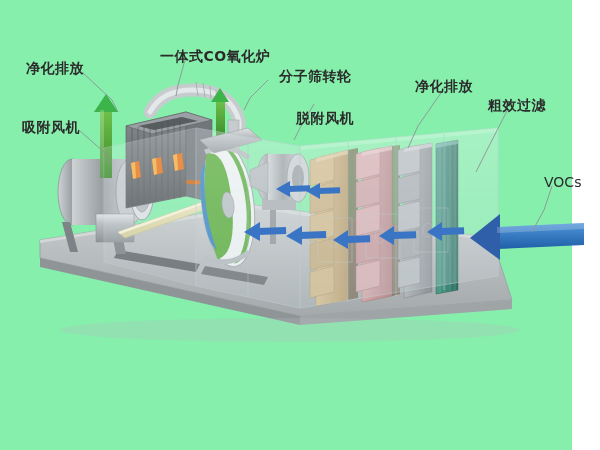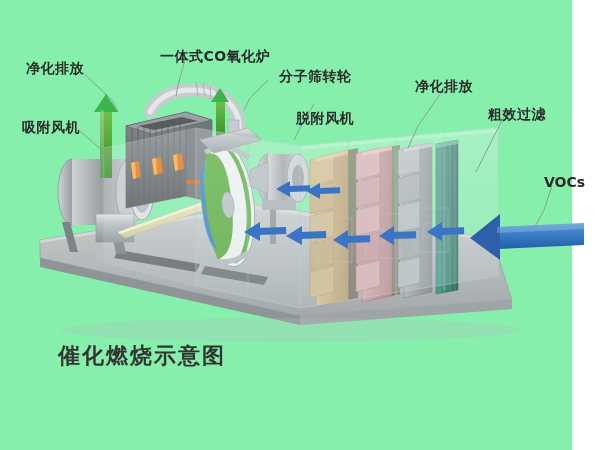--- a/index.html
+++ b/index.html
@@ -4,21 +4,21 @@
 <style>
   html,body{margin:0;padding:0;background:#ffffff;}
   body{width:600px;height:450px;overflow:hidden;font-family:"DejaVu Sans","Liberation Sans",sans-serif;}
 
   #stage{position:relative;width:572px;height:450px;background:#86efac;}
 
   
   .lbl{position:absolute;color:#2b2b2b;font-weight:700;white-space:nowrap;
        font-family:"DejaVu Sans","Liberation Sans",sans-serif;letter-spacing:.5px;}
   .lbl.cn{font-size:14px;}
-  .lbl.en{font-size:14px;font-weight:700;letter-spacing:0px;}
+  .lbl.en{font-size:14px;font-weight:400;letter-spacing:0px;}
 
   
   #leaders{position:absolute;left:0;top:0;width:600px;height:450px;pointer-events:none;}
 
   
   #scene{position:absolute;left:0;top:0;width:600px;height:450px;}
 
   .sv{position:absolute;left:0;top:0;}
 
   
@@ -328,19 +328,18 @@
       <polyline points="552,186 544,210 532,232" fill="none" stroke="#8d9296" stroke-width="0.9"></polyline>
     </svg>
 
   <div id="label-layer">
       <div class="lbl cn" style="left: 26px; top: 60px;">净化排放</div>
       <div class="lbl cn" style="left: 22px; top: 119px; text-align: right;">吸附风机</div>
       <div class="lbl cn" style="left: 160px; top: 48px; text-align: center;">一体式CO氧化炉</div>
       <div class="lbl cn" style="left: 258px; top: 68px; margin-left: 21px;">分子筛转轮</div>
       <div class="lbl cn" style="left: 296px; top: 110px;">脱附风机</div>
       <div class="lbl cn" style="left: 415px; top: 78px;">净化排放</div>
-      <div class="lbl cn" style="left: 488px; top: 106px;">粗效过滤</div>
+      <div class="lbl cn" style="left: 488px; top: 97px;">粗效过滤</div>
       <div class="lbl en" style="left: 544px; top: 174px;">VOCs</div>
     </div>
 
-  <div id="title">催化燃烧示意图</div>
 
 </div>
 
 </body></html>

